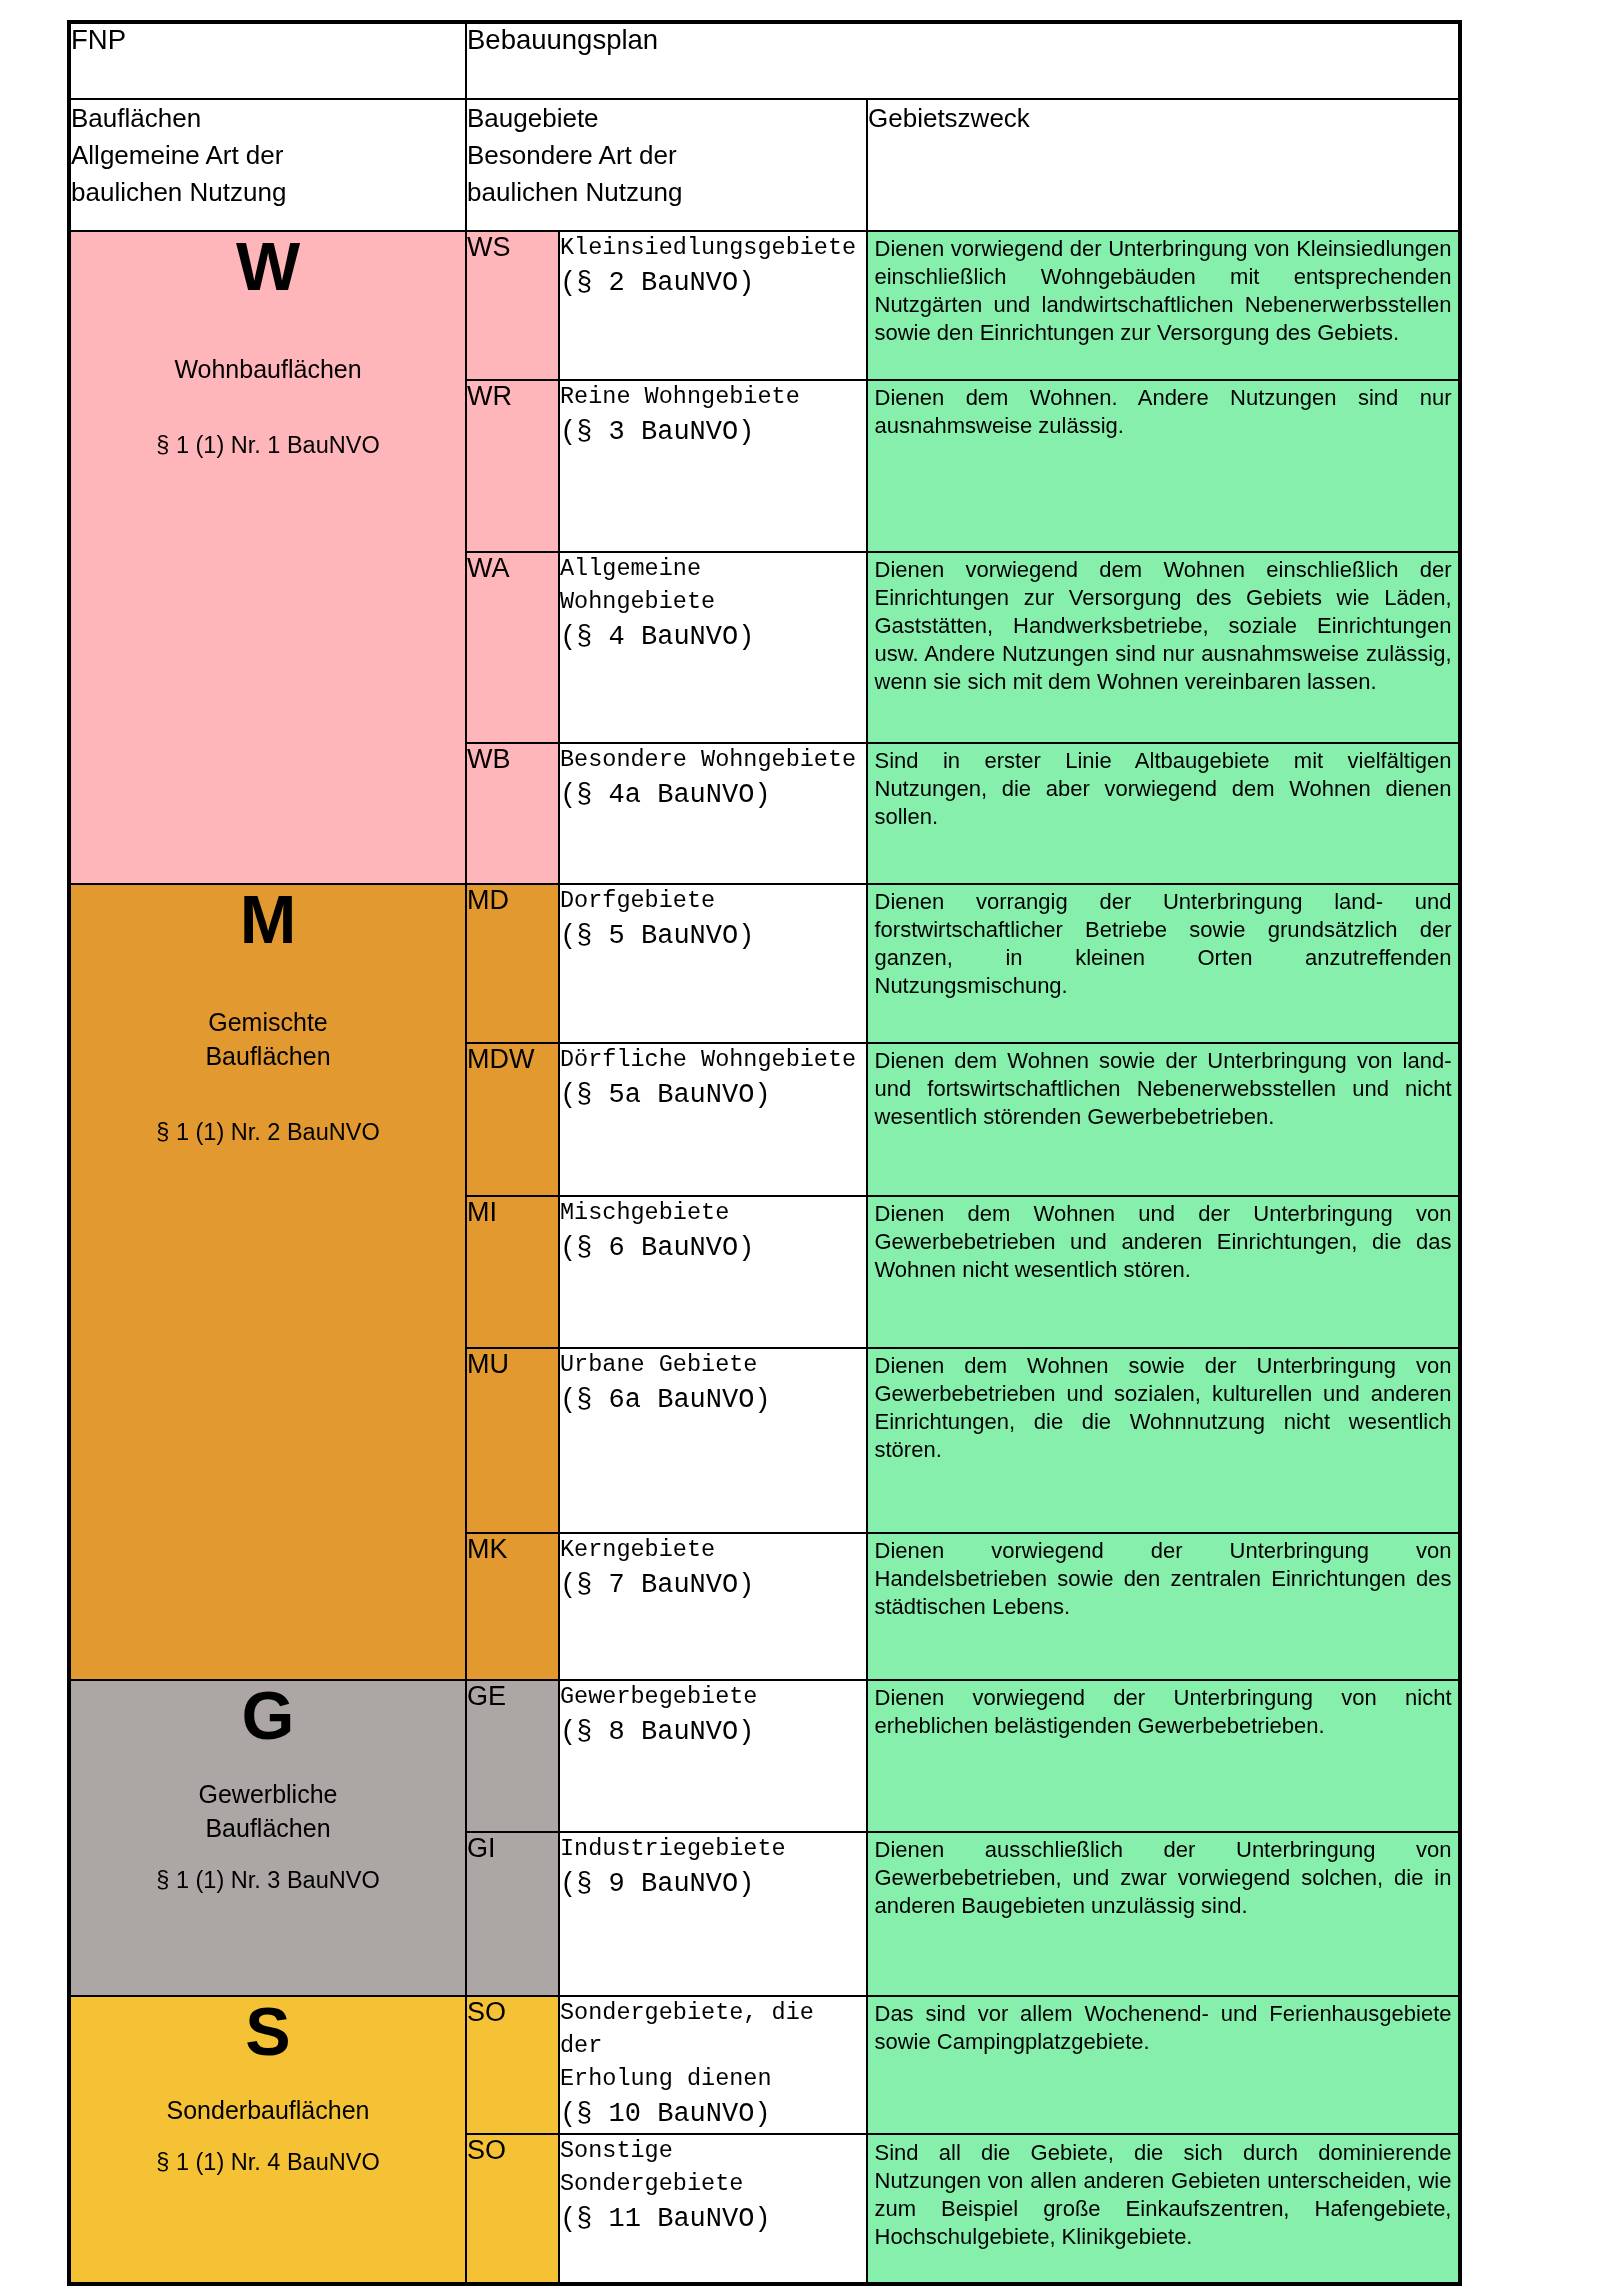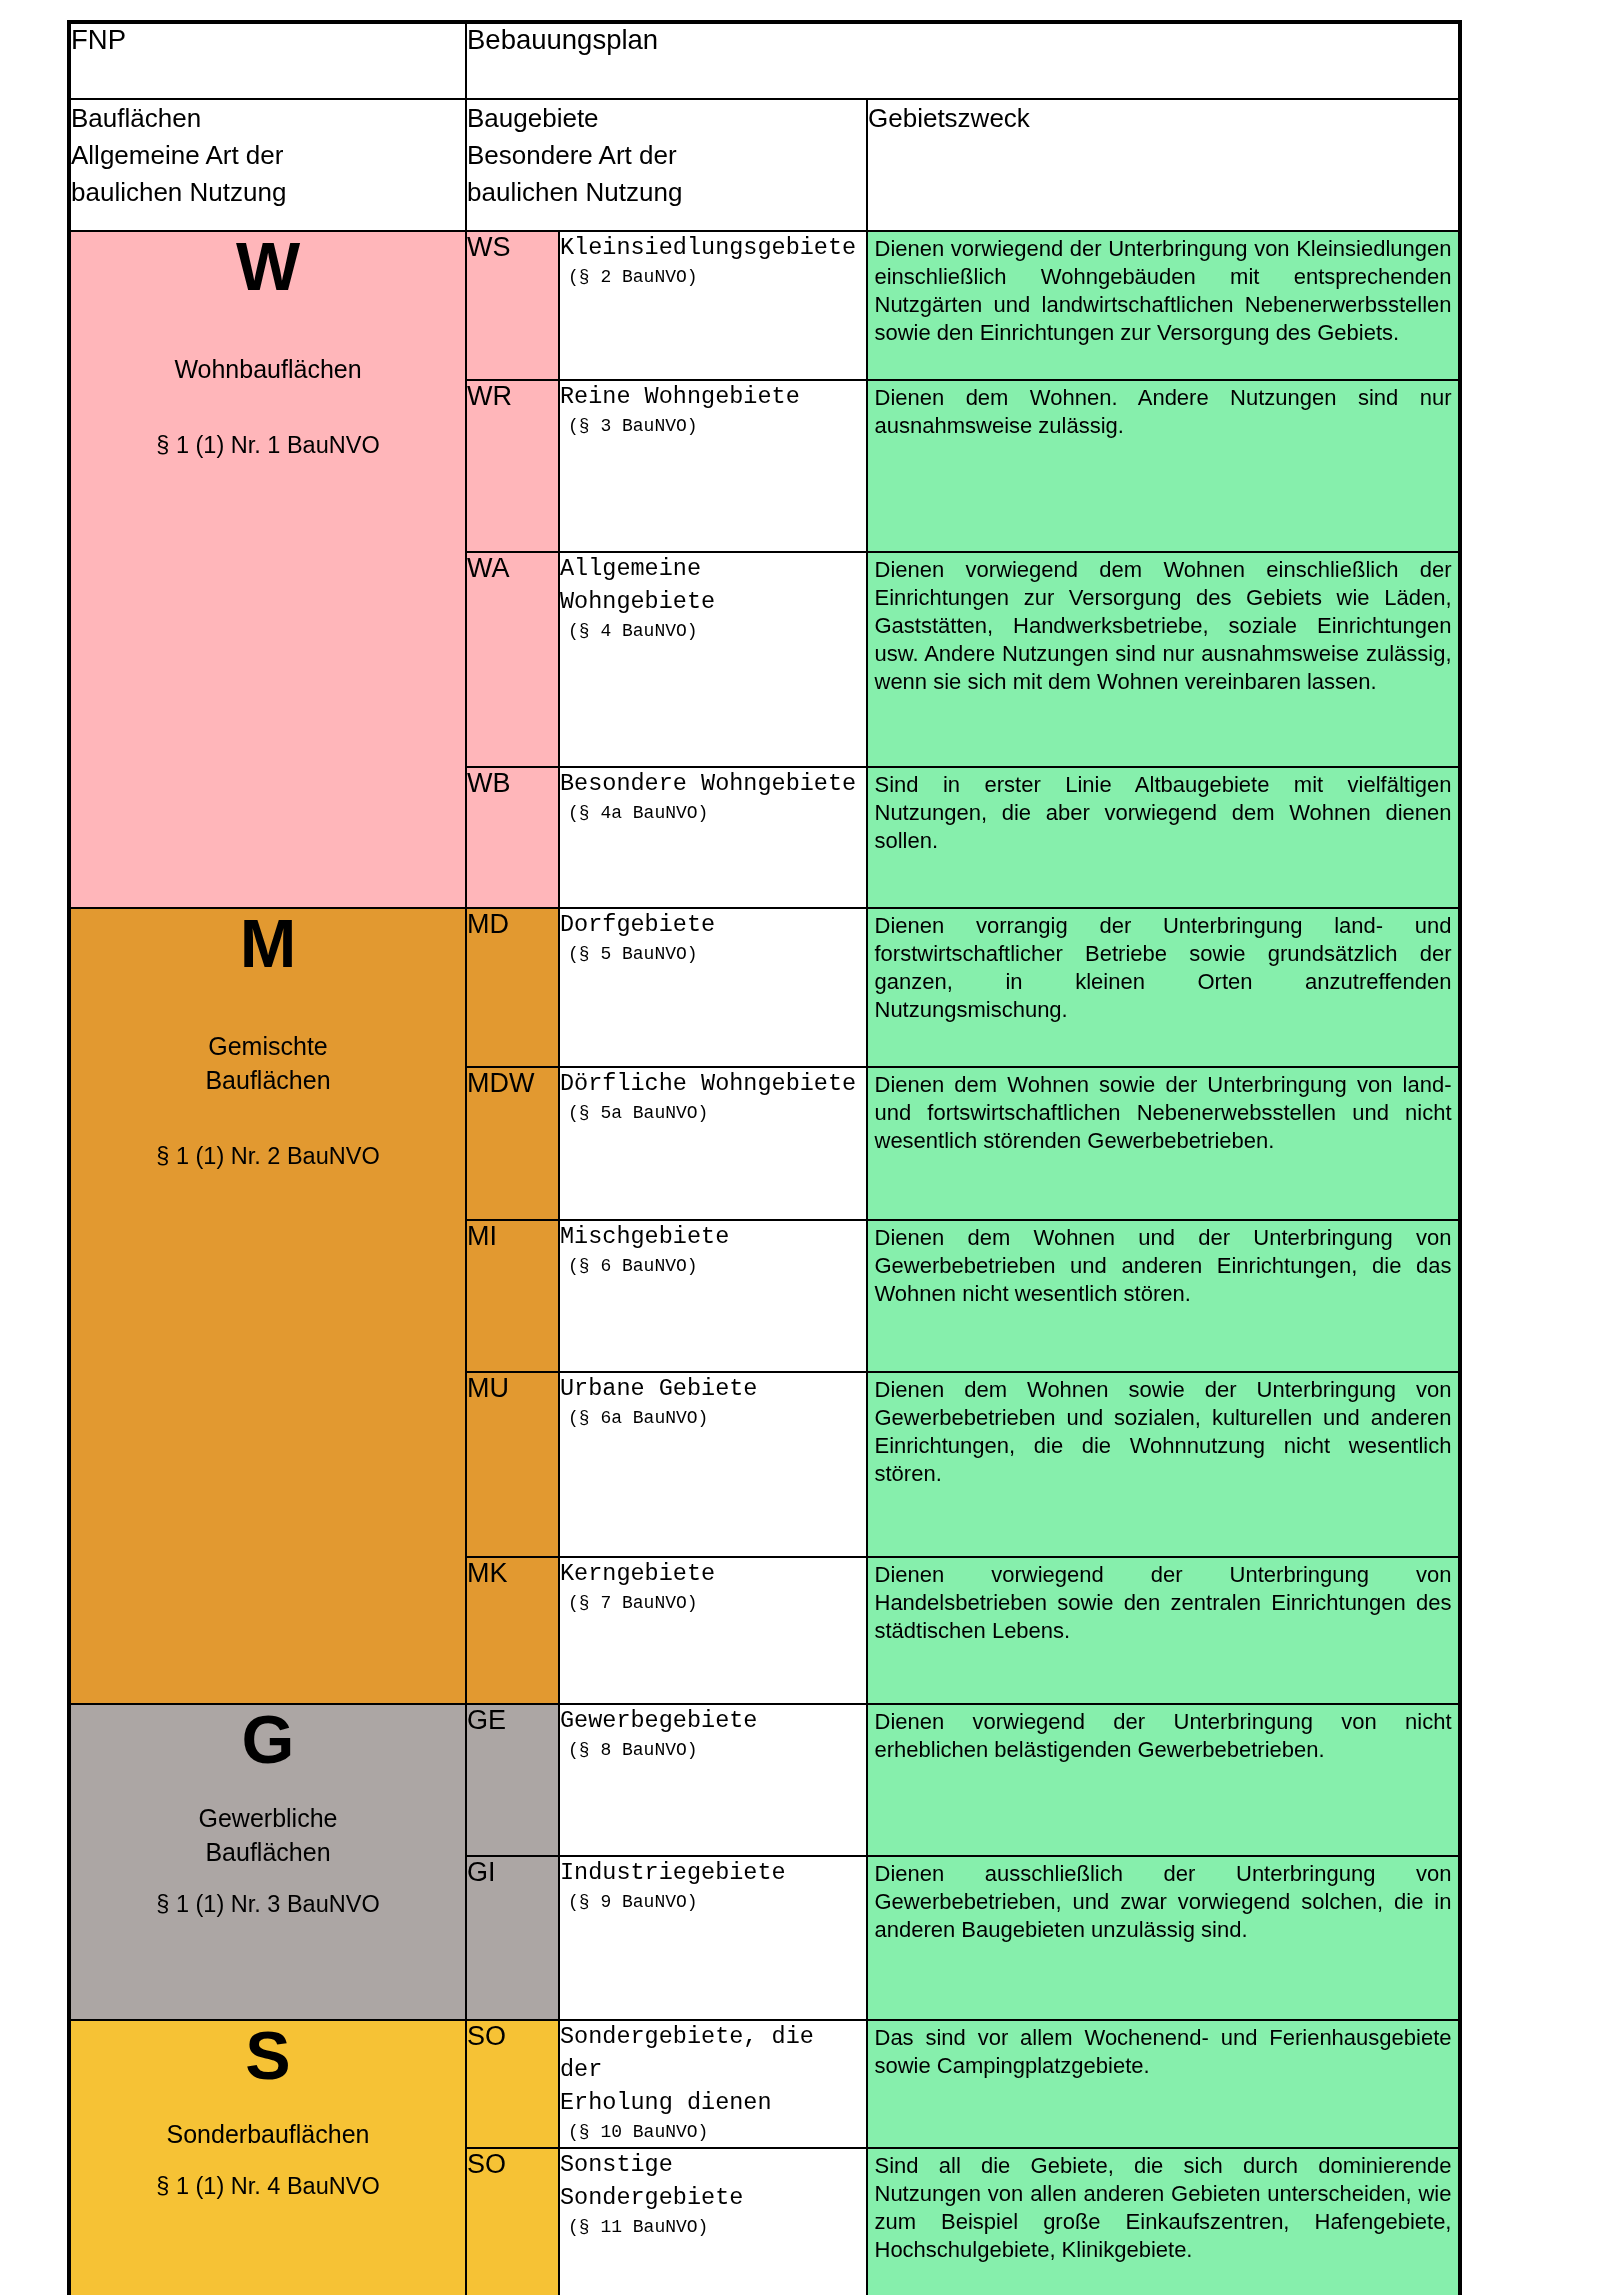--- a/index.html
+++ b/index.html
@@ -36,21 +36,21 @@
   .group-letter{font-weight:bold;font-size:68px;line-height:1;}
   .group-label{font-size:25px;line-height:1.35;white-space:pre-line;margin-top:8px;}
   .group-par{font-size:23.5px;}
   
   .code-cell{
     text-align:center;vertical-align:middle;font-weight:bold;font-size:27px;
   }
   
   .name-cell{text-align:center;vertical-align:middle;background:#fff;font-family:Liberation Mono, monospace;}
   .name-label{font-size:23.5px;line-height:1.4;white-space:pre-line;}
-  .name-par{font-size:18px;line-height:1.4;padding-left:8px;}
+  .name-par{font-size:27px;line-height:1.4;}
   
   .zweck-cell{background:#86efac;}
   .zweck-text{
     font-size:22px;line-height:28px;text-align:justify;
     padding:3.2px 6.5px 3.2px 6.5px;
   }
   .bg-w{background:#FFB6BA;}
   .bg-m{background:#E29930;}
   .bg-g{background:#ACA6A4;}
   .bg-s{background:#F6C235;}
@@ -102,21 +102,21 @@
   <tr style="height:172px">
     <td class="code-cell bg-w">WR</td>
     <td class="name-cell">
       <div class="name-label">Reine Wohngebiete</div>
       <div class="name-par">(§ 3 BauNVO)</div>
     </td>
     <td class="zweck-cell">
       <div class="zweck-text">Dienen dem Wohnen. Andere Nutzungen sind nur ausnahmsweise zulässig.</div>
     </td>
   </tr>
-  <tr style="height:215px">
+  <tr style="height:191px">
     <td class="code-cell bg-w">WA</td>
     <td class="name-cell">
       <div class="name-label">Allgemeine Wohngebiete</div>
       <div class="name-par">(§ 4 BauNVO)</div>
     </td>
     <td class="zweck-cell">
       <div class="zweck-text">Dienen vorwiegend dem Wohnen einschließlich der Einrichtungen zur Versorgung des Gebiets wie Läden, Gaststätten, Handwerksbetriebe, soziale Einrichtungen usw. Andere Nutzungen sind nur ausnahmsweise zulässig, wenn sie sich mit dem Wohnen vereinbaren lassen.</div>
     </td>
   </tr>
   <tr style="height:141px">

